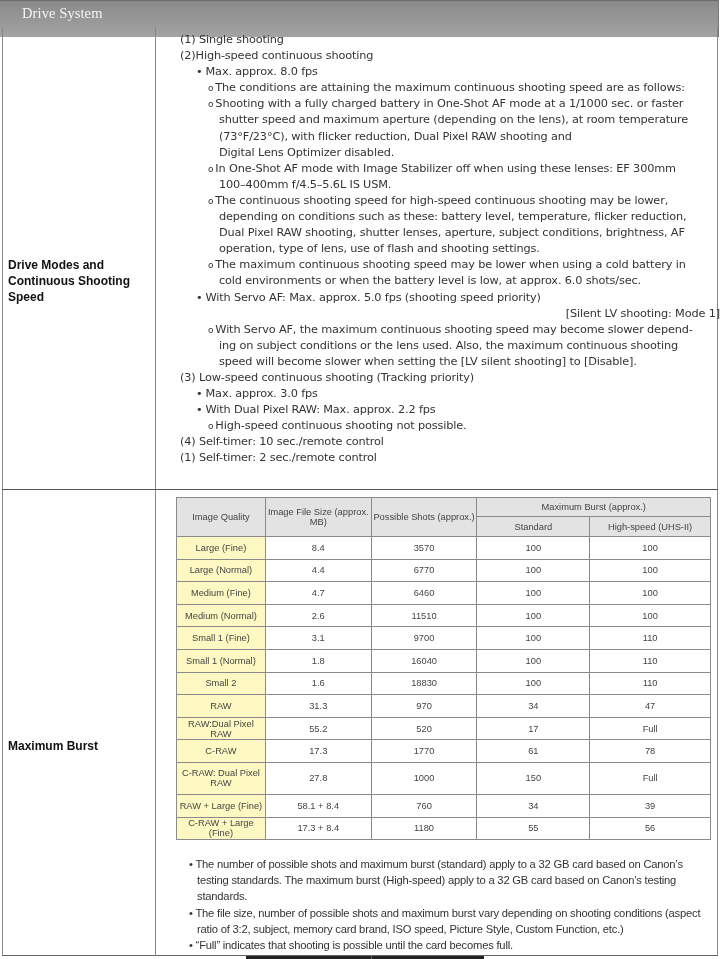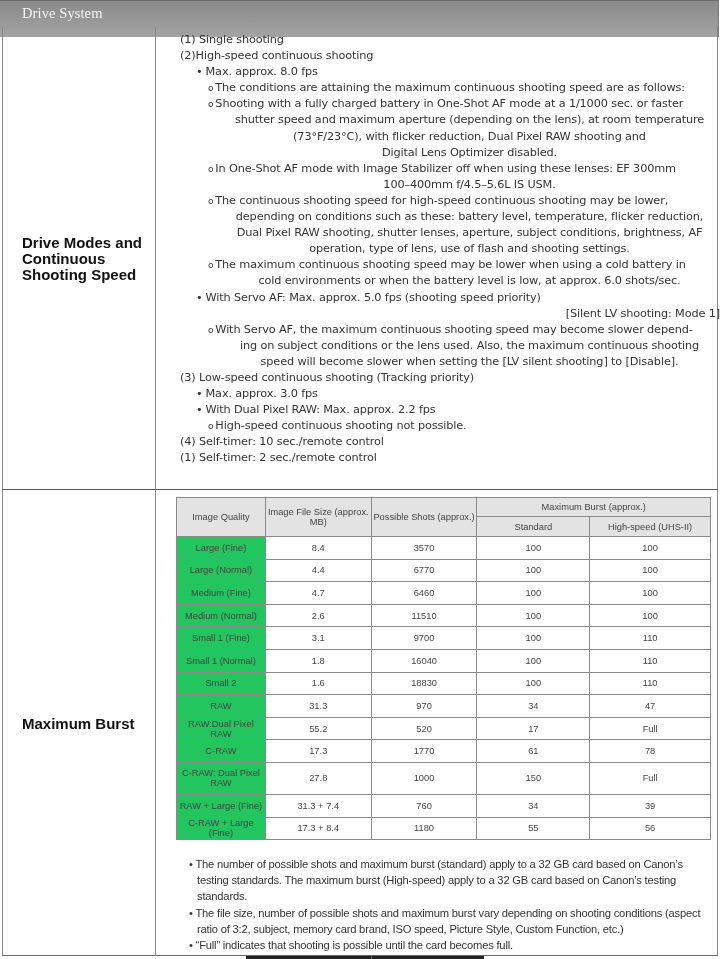--- a/index.html
+++ b/index.html
@@ -6,37 +6,37 @@
   body { width:720px; height:959px; background:#fff; overflow:hidden; position:relative;
          font-family:"DejaVu Sans", sans-serif; color:#222; }
   .header { position:absolute; left:0; top:0; width:719px; height:37px;
             background:linear-gradient(#8a8a8a,#a3a3a3); border-top:1px solid #6b6b6b; border-right:1px solid #777;
             box-sizing:border-box;font-family:Liberation Serif, serif; }
   .header-title { position:absolute; left:22px; top:4px; color:#f4f4f4; font-size:14.5px; letter-spacing:0.1px; }
   .frame { position:absolute; left:2px; top:27px; width:716px; height:929px;
            border-left:1px solid #888; border-right:1px solid #888; border-bottom:1px solid #666; box-sizing:border-box; }
   .divider-v { position:absolute; left:155px; top:27px; width:1px; height:929px; background:#888; }
   .divider-h { position:absolute; left:2px; top:489px; width:716px; height:1px; background:#555; }
-  .label { position:absolute; left:22px; font-weight:bold; font-size:15px; line-height:16px; color:#111; font-family:"Liberation Sans", sans-serif; }
+  .label { position:absolute; left:8px; font-weight:bold; font-size:12px; line-height:16px; color:#111; font-family:"Liberation Sans", sans-serif;margin-top:22px; }
   .label-drive { top:235px; width:125px; }
   .label-burst { top:716px; }
   .content { position:absolute; left:180px; top:32px; width:540px; font-size:11.3px; line-height:16.1px; color:#333;
              font-family:"DejaVu Sans", sans-serif; letter-spacing:-0.15px; }
   .line { white-space:nowrap; }
   .l1 { padding-left:0; }
   .l2 { padding-left:16px; }
   .l2b { padding-left:22px;text-align:right; }
   .l3 { padding-left:28px; }
-  .l3c { padding-left:39px;text-align:center; }
+  .l3c { padding-left:39px; }
   .mark { display:inline-block; }
   table.burst { position:absolute; left:176px; top:497px; width:535px; border-collapse:collapse;
                 font-family:"Liberation Sans", sans-serif; font-size:9.3px; color:#444; }
   table.burst th, table.burst td { border:1px solid #8a8a8a; text-align:center; padding:0; }
   table.burst th { background:#e3e3e3; font-weight:normal; color:#444; }
-  table.burst td.q { background:#22c55e; }
+  table.burst td.q { background:#fef9c3; }
   .hr1 { height:19px; } .hr2 { height:20px; }
   tr.r td { height:21.6px; }
   tr.r2 td { height:31px; }
   .notes { position:absolute; left:189px; top:856px; width:520px; font-family:"Liberation Sans", sans-serif;
            font-size:11.2px; line-height:16.2px; color:#333; letter-spacing:-0.2px; }
   .note { padding-left:8px; text-indent:-8px; }
   .bottom-bar { position:absolute; left:246px; top:956px; width:238px; height:3px; background:#222; }
   .bottom-bar .sep { position:absolute; left:125px; top:0; width:1px; height:3px; background:#666; }
 </style>
 </head>
@@ -176,21 +176,21 @@
       </tr>
       <tr class="r2">
         <td class="q">C-RAW: Dual Pixel RAW</td>
         <td>27.8</td>
         <td>1000</td>
         <td>150</td>
         <td>Full</td>
       </tr>
       <tr class="r">
         <td class="q">RAW + Large (Fine)</td>
-        <td>31.3 + 7.4</td>
+        <td>58.1 + 8.4</td>
         <td>760</td>
         <td>34</td>
         <td>39</td>
       </tr>
       <tr class="r">
         <td class="q">C-RAW + Large (Fine)</td>
         <td>17.3 + 8.4</td>
         <td>1180</td>
         <td>55</td>
         <td>56</td>

